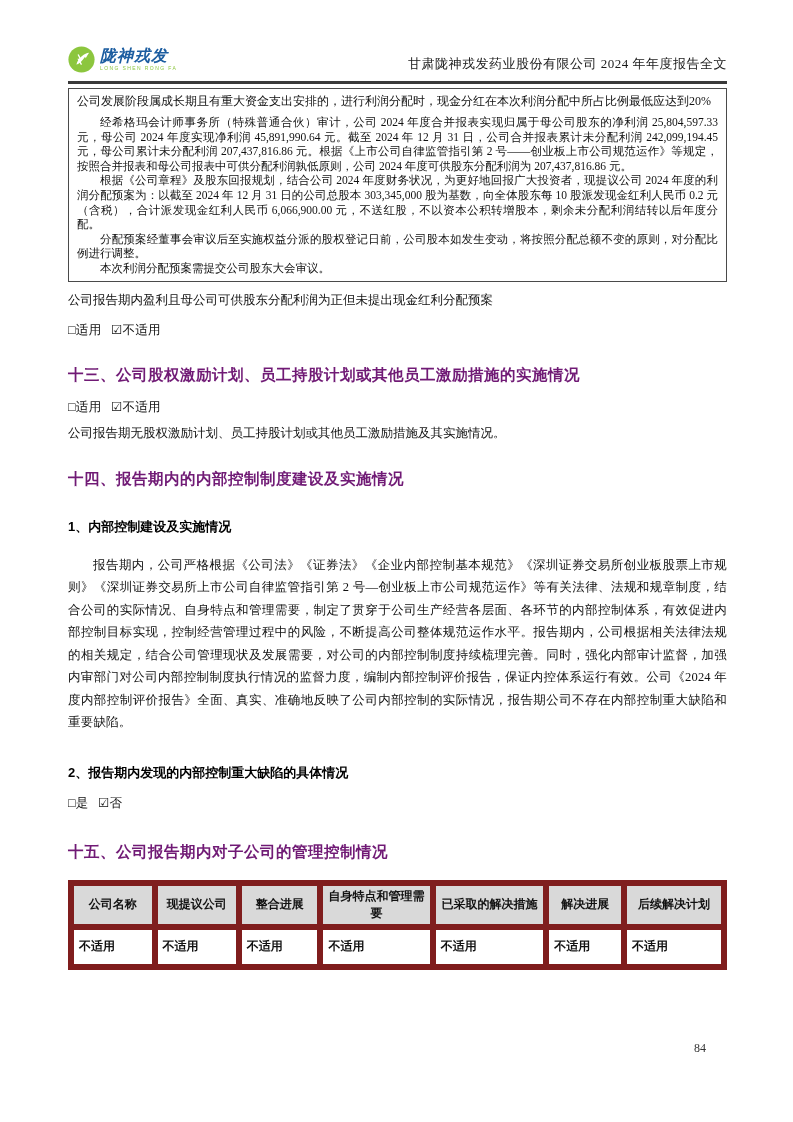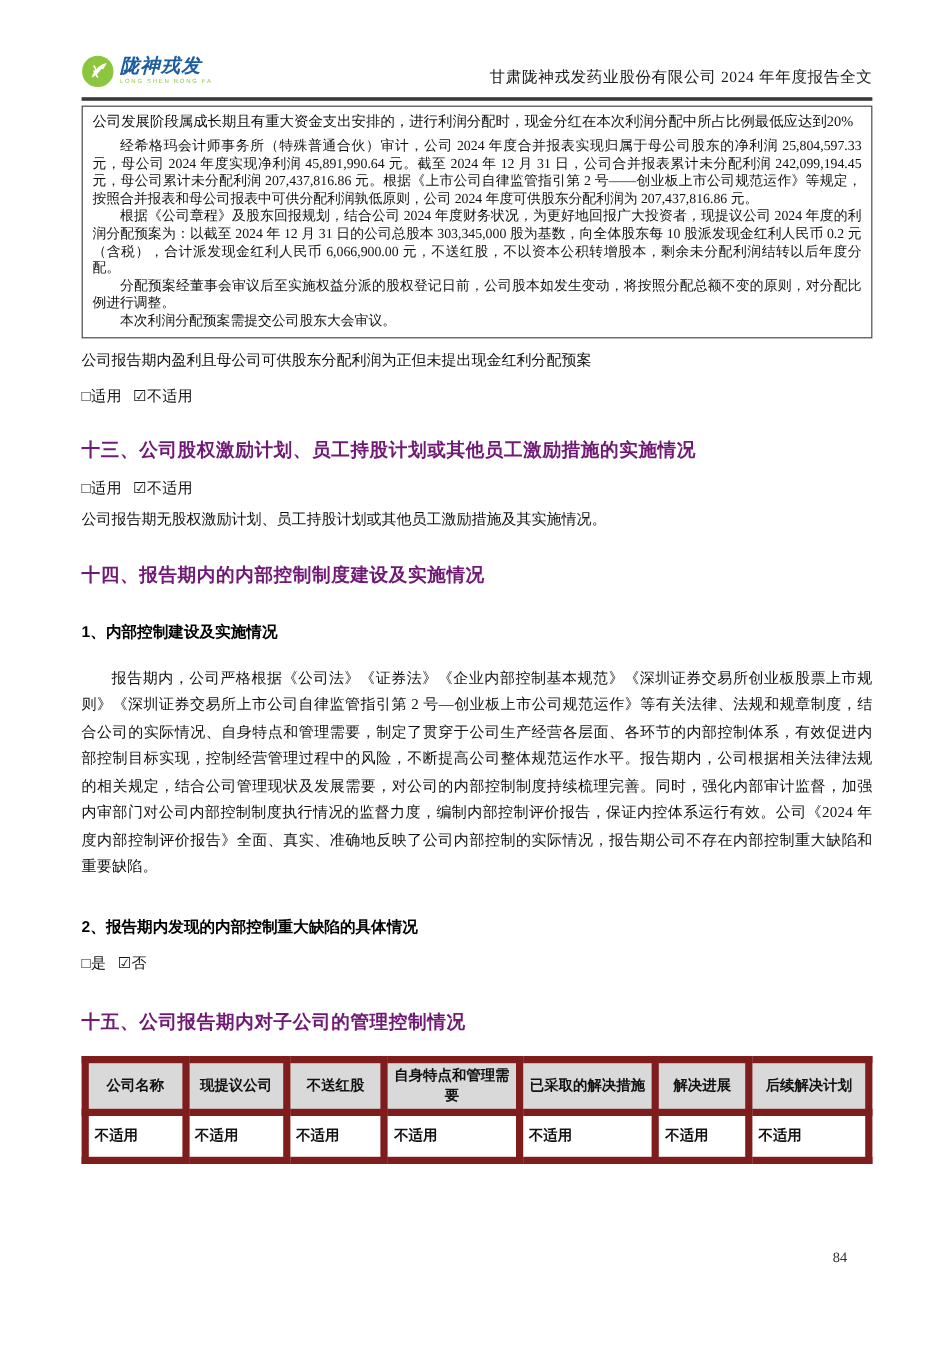--- a/index.html
+++ b/index.html
@@ -213,21 +213,21 @@
           <col style="width:12.5%">
         <col style="width:17.2%">
           <col style="width:17.4%">
           <col style="width:11.9%">
         <col style="width:15.3%">
       </colgroup>
       <tbody>
           <tr>
         <th>公司名称</th>
         <th>现提议公司</th>
-        <th>不送红股</th>
+        <th>整合进展</th>
         <th>自身特点和管理需要</th>
         <th>已采取的解决措施</th>
         <th>解决进展</th>
         <th>后续解决计划</th>
       </tr>
       <tr>
         <td>不适用</td>
         <td>不适用</td>
         <td>不适用</td>
         <td>不适用</td>

